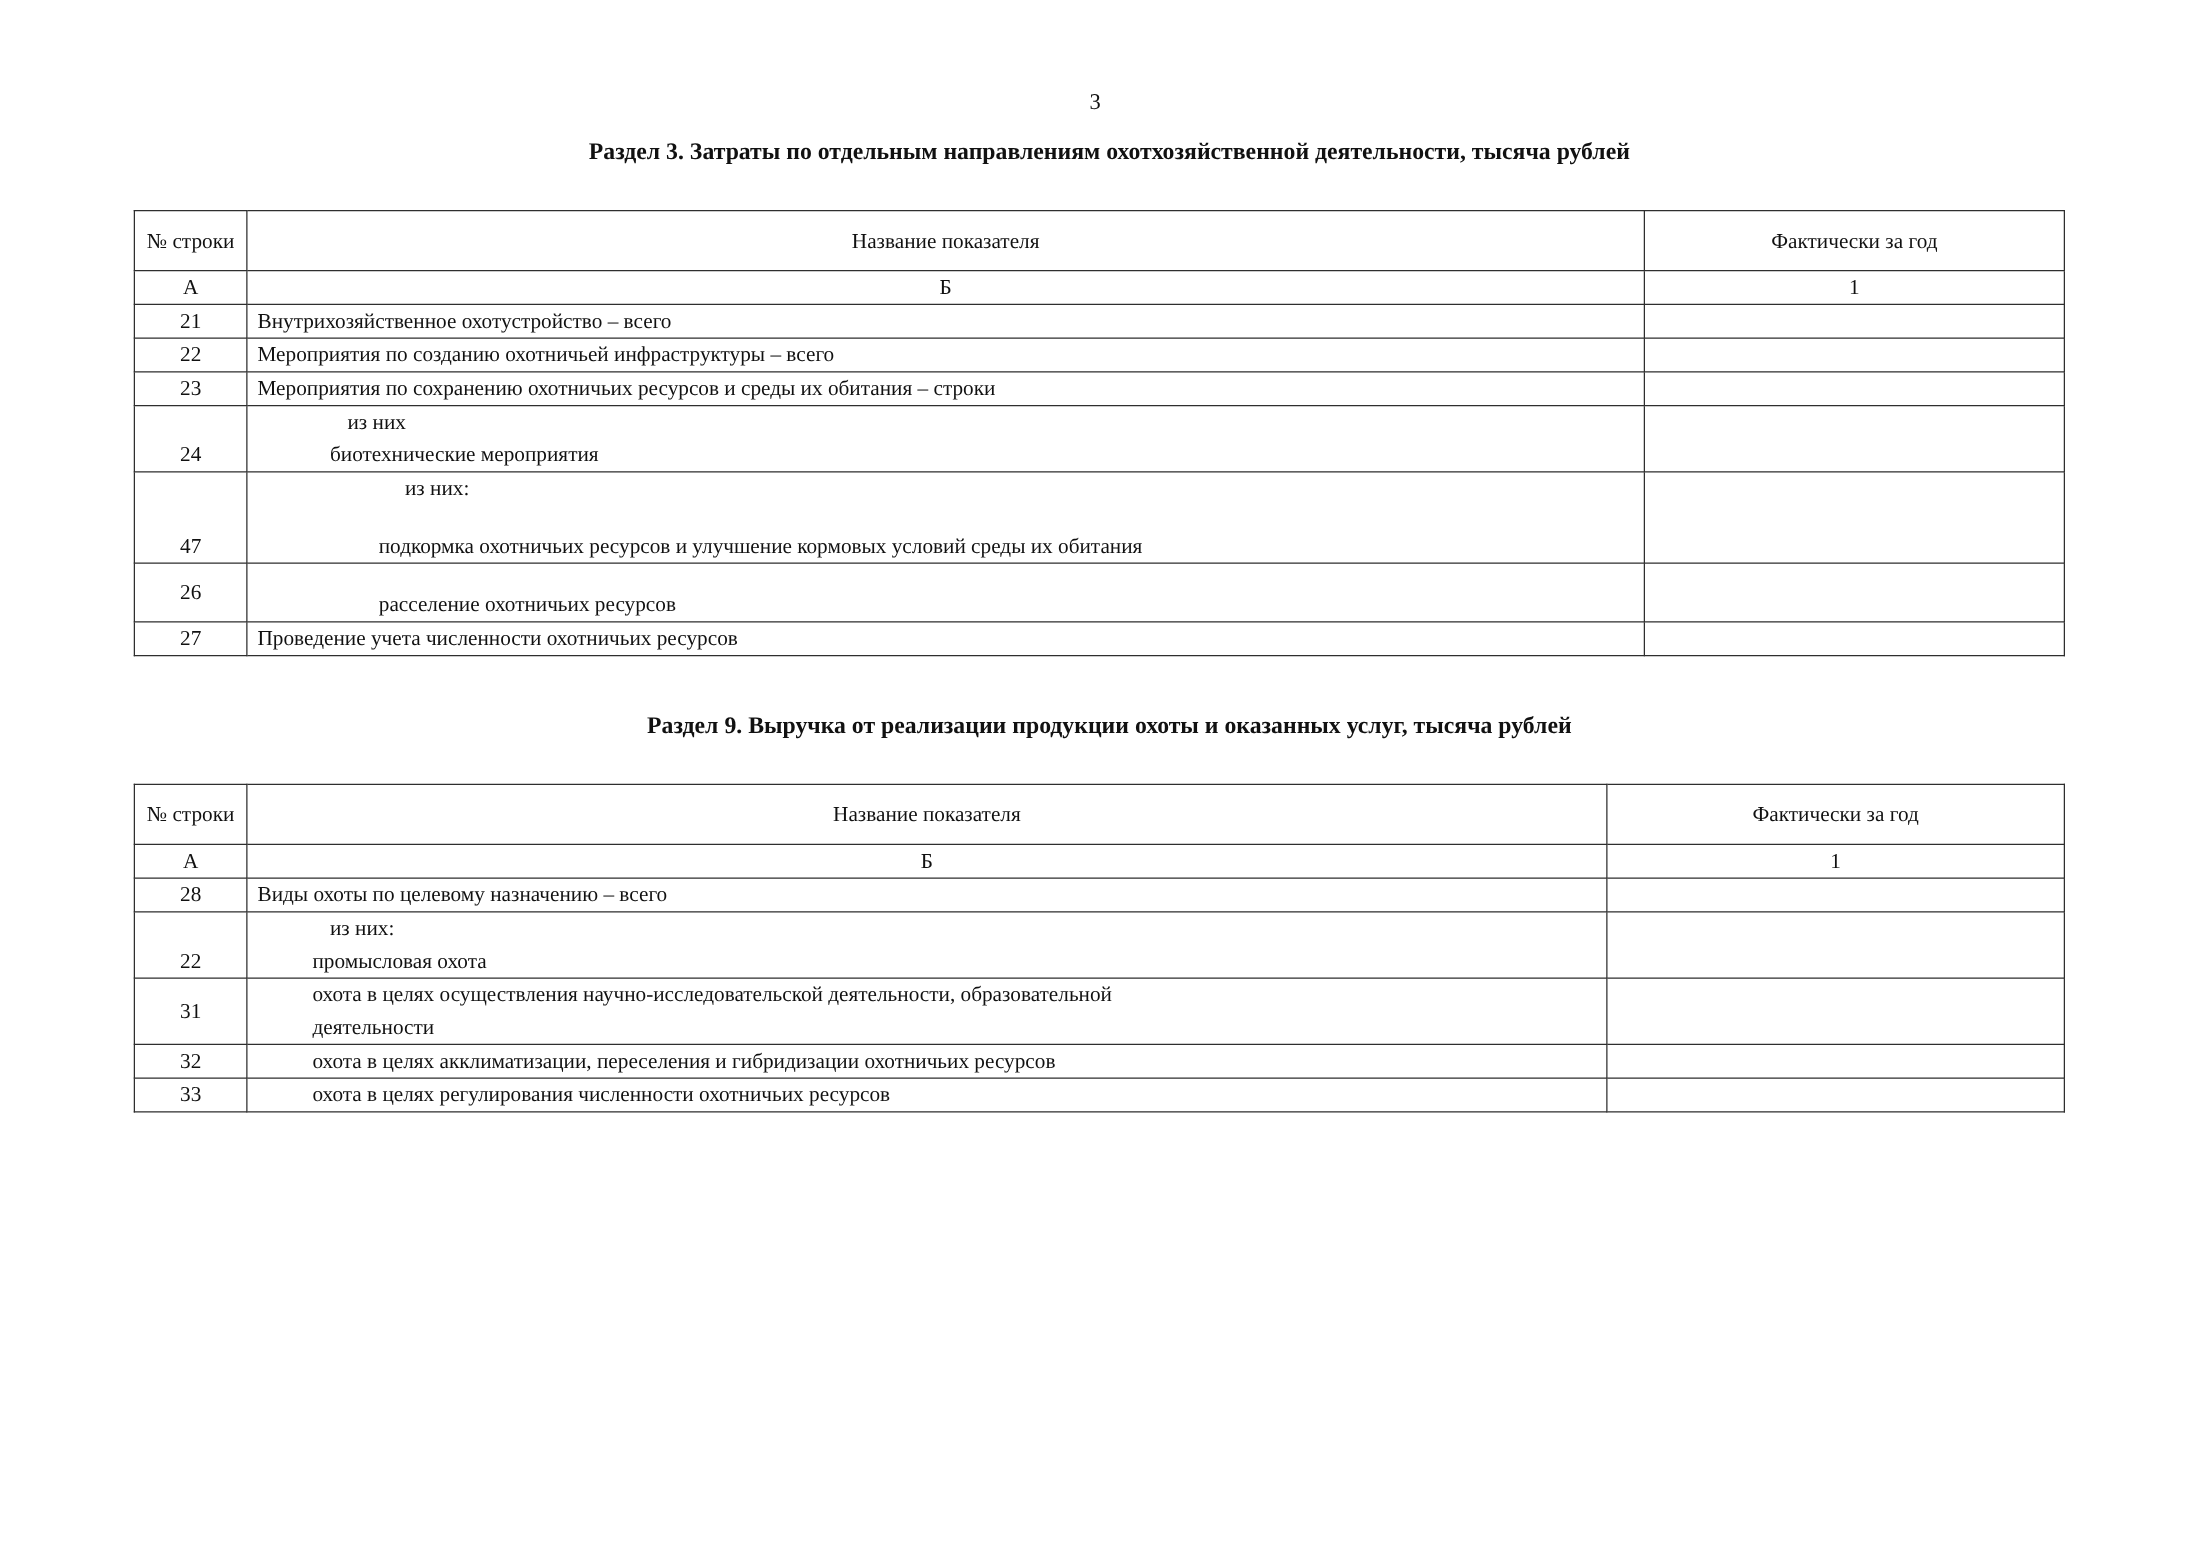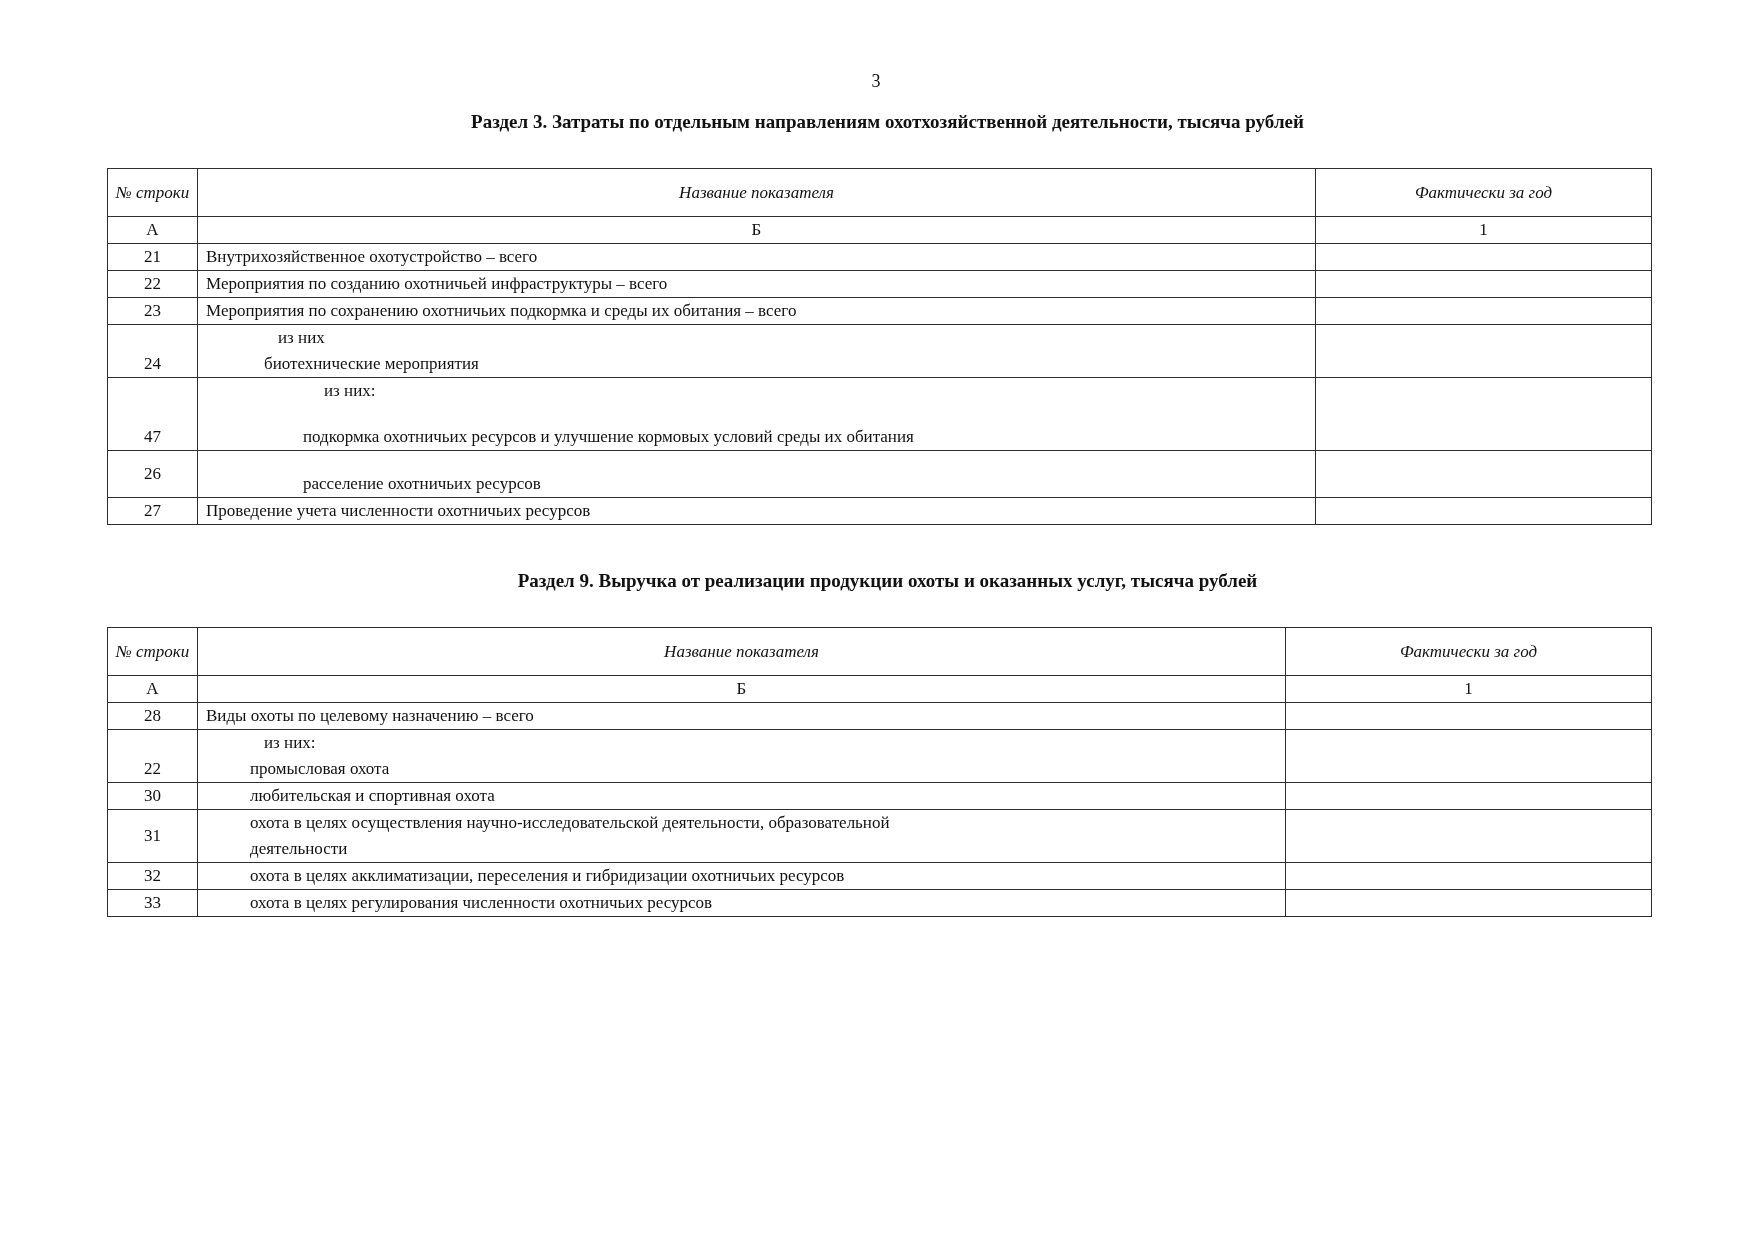--- a/index.html
+++ b/index.html
@@ -53,21 +53,20 @@
   
   #table-sec3 col.c-num, #table-sec4 col.c-num { width: 90px; }
   #table-sec3 col.c-name { width: 1118px; }
   #table-sec4 col.c-name { width: 1088px; }
   #table-sec3 col.c-val, #table-sec4 col.c-val { width: auto; }
 
   tr.header-row th {
     height: 47px;
     text-align: center;
     line-height: 22px;
-    font-style: italic;
   }
   tr.code-row td {
     height: 26px;
     text-align: center;
   }
   td.num-cell {
     text-align: center;
     line-height: 26px;
   }
   td.num-cell.valign-bottom {
@@ -129,21 +128,21 @@
         <tr>
           <td class="num-cell">22</td>
           <td class="name-cell">
             <div class="line i0">Мероприятия по созданию охотничьей инфраструктуры – всего</div>
           </td>
           <td class="value-cell"></td>
         </tr>
         <tr>
           <td class="num-cell">23</td>
           <td class="name-cell">
-            <div class="line i0">Мероприятия по сохранению охотничьих подкормка и среды их обитания – всего</div>
+            <div class="line i0">Мероприятия по сохранению охотничьих ресурсов и среды их обитания – строки</div>
           </td>
           <td class="value-cell"></td>
         </tr>
         <tr>
           <td class="num-cell valign-bottom">24</td>
           <td class="name-cell">
             <div class="line i3">из них</div>
             <div class="line i2">биотехнические мероприятия</div>
           </td>
           <td class="value-cell"></td>
@@ -203,27 +202,20 @@
         </tr>
         <tr>
           <td class="num-cell valign-bottom">22</td>
           <td class="name-cell">
             <div class="line i2">из них:</div>
             <div class="line i1">промысловая охота</div>
           </td>
           <td class="value-cell"></td>
         </tr>
         <tr>
-          <td class="num-cell">30</td>
-          <td class="name-cell">
-            <div class="line i1">любительская и спортивная охота</div>
-          </td>
-          <td class="value-cell"></td>
-        </tr>
-        <tr>
           <td class="num-cell">31</td>
           <td class="name-cell">
             <div class="line i1">охота в целях осуществления научно-исследовательской деятельности, образовательной</div>
             <div class="line i1">деятельности</div>
           </td>
           <td class="value-cell"></td>
         </tr>
         <tr>
           <td class="num-cell">32</td>
           <td class="name-cell">

